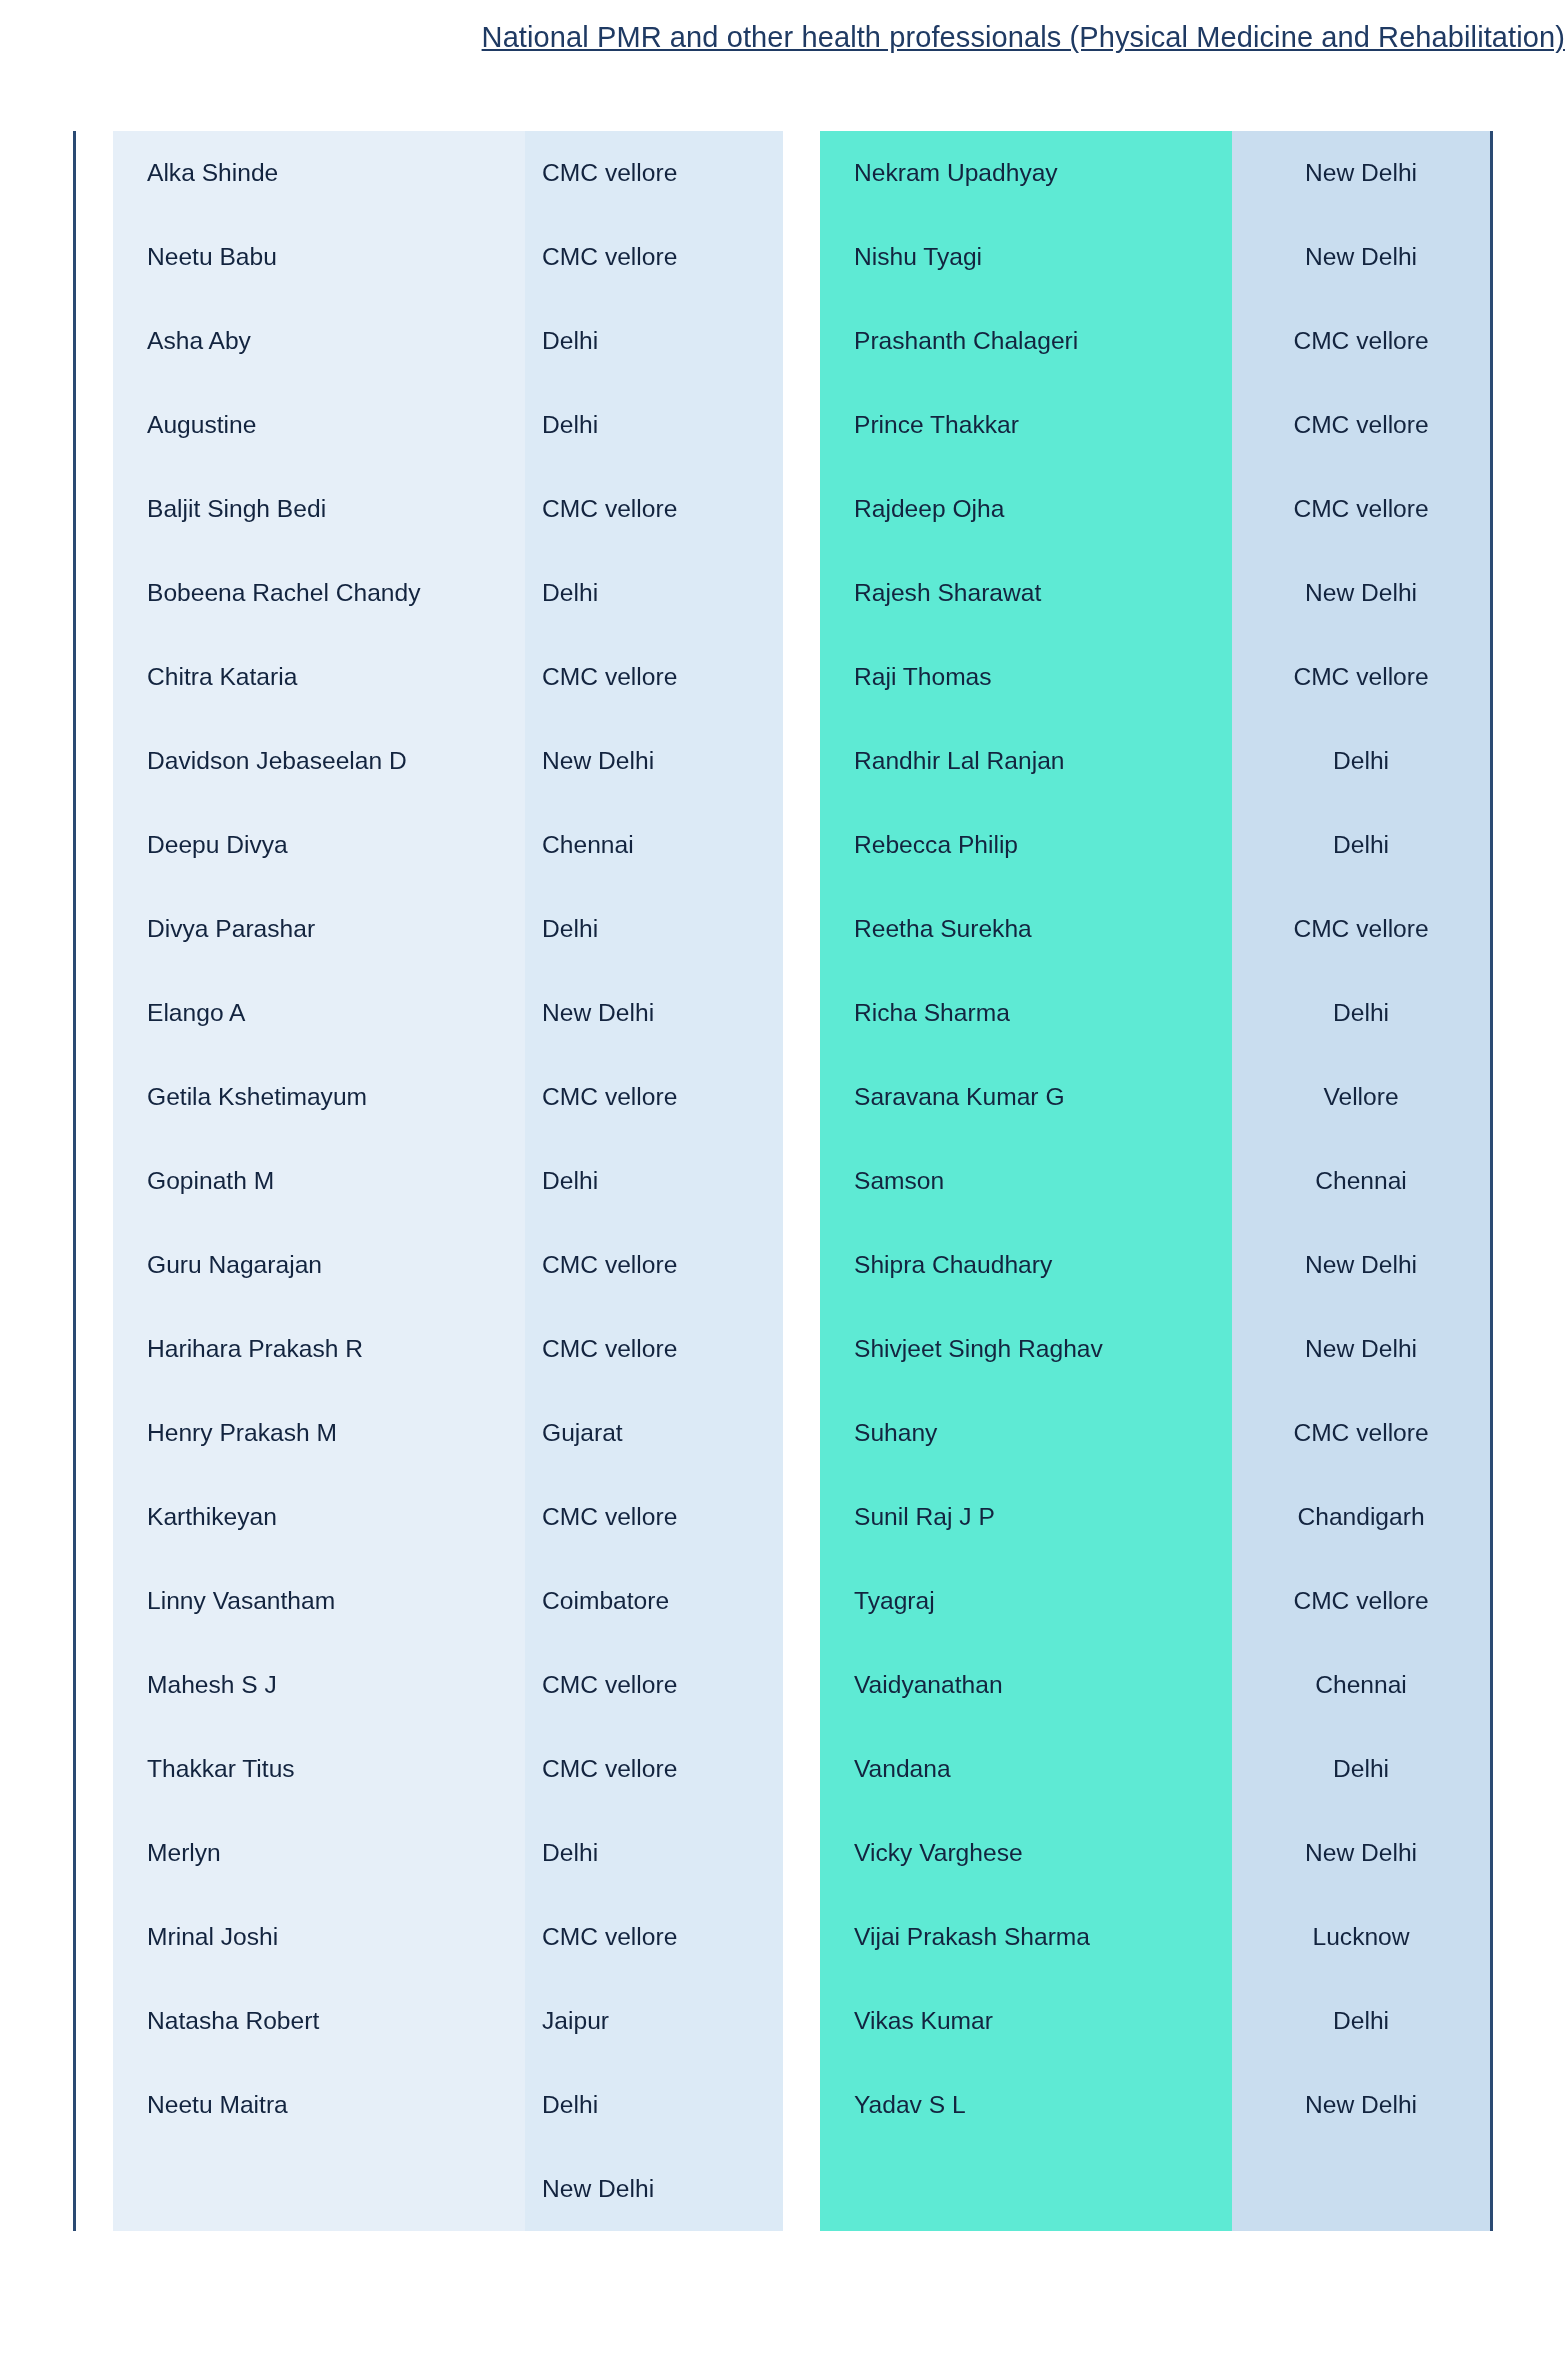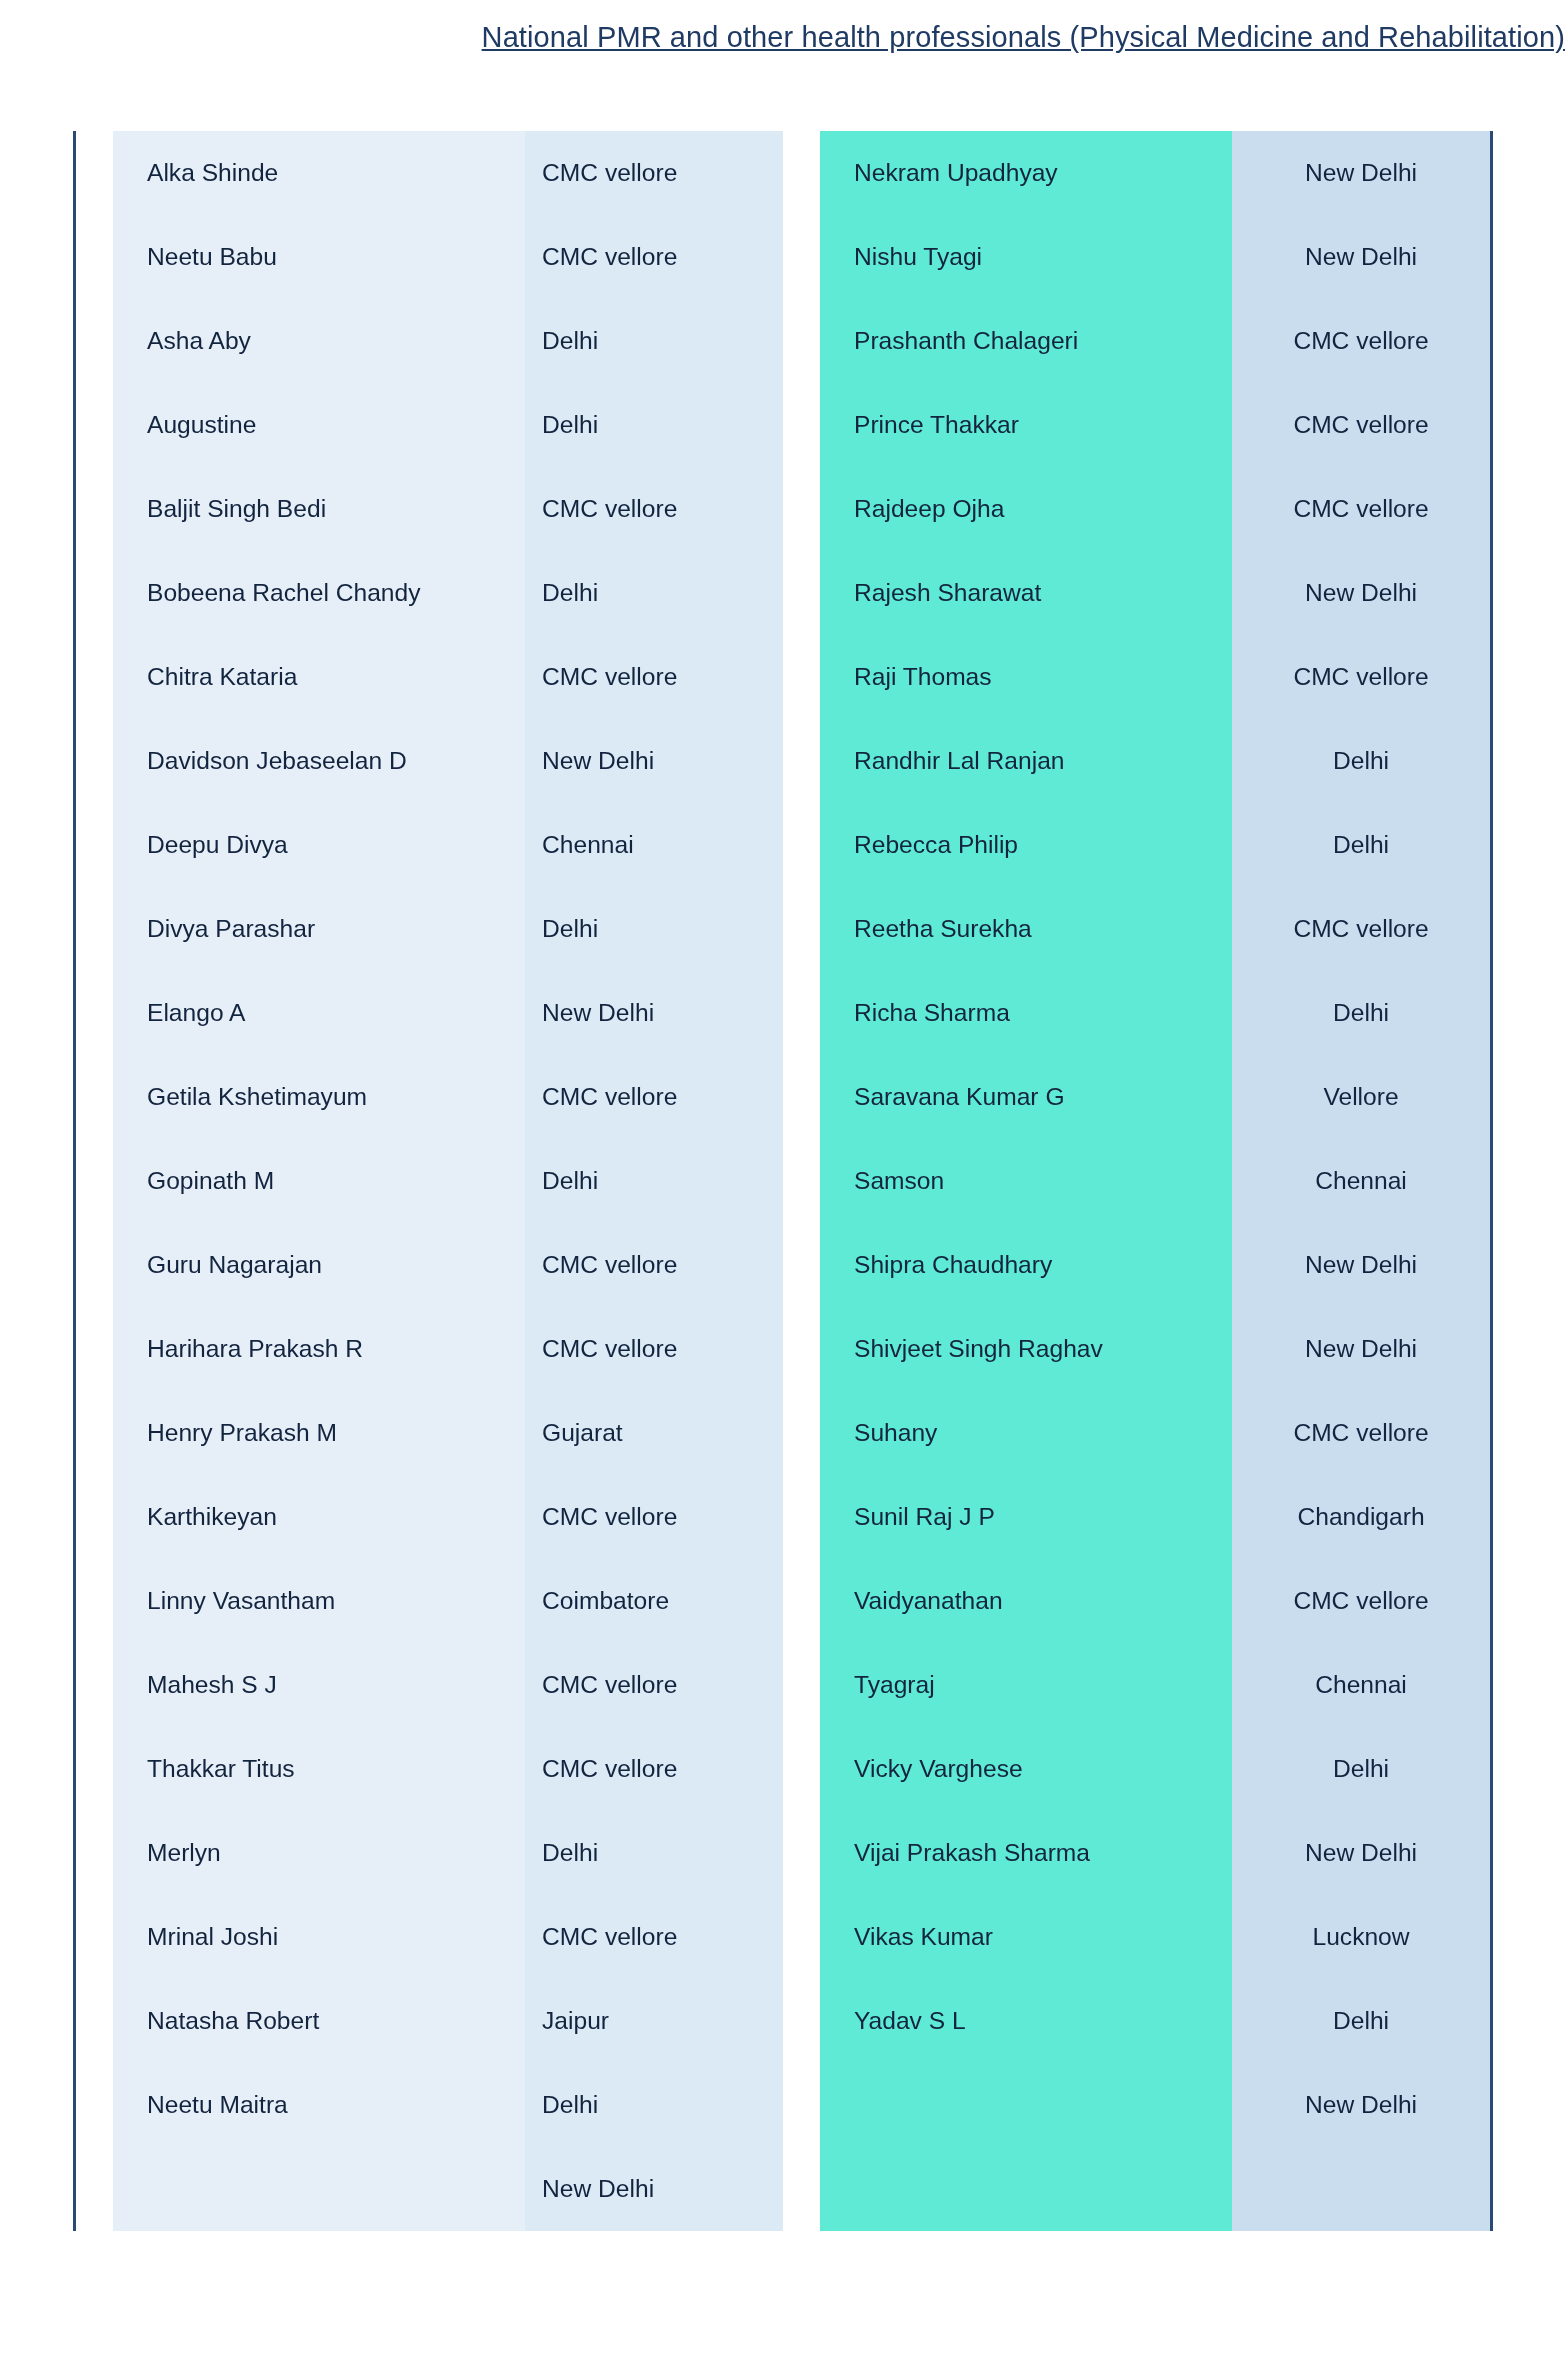--- a/index.html
+++ b/index.html
@@ -164,22 +164,23 @@
           <div class="cell">Randhir Lal Ranjan</div>
           <div class="cell">Rebecca Philip</div>
           <div class="cell">Reetha Surekha</div>
           <div class="cell">Richa Sharma</div>
           <div class="cell">Saravana Kumar G</div>
           <div class="cell">Samson</div>
           <div class="cell">Shipra Chaudhary</div>
           <div class="cell">Shivjeet Singh Raghav</div>
           <div class="cell">Suhany</div>
           <div class="cell">Sunil Raj J P</div>
+          <div class="cell">Tyagraj</div>
           <div class="cell">Vaidyanathan</div>
-          <div class="cell">Tyagraj</div>
+          <div class="cell">Vandana</div>
           <div class="cell">Vicky Varghese</div>
           <div class="cell">Vijai Prakash Sharma</div>
           <div class="cell">Vikas Kumar</div>
           <div class="cell">Yadav S L</div>
         </div>
       <div class="col-place" id="right-places">
           <div class="cell">New Delhi</div>
           <div class="cell">New Delhi</div>
           <div class="cell">CMC vellore</div>
           <div class="cell">CMC vellore</div>

